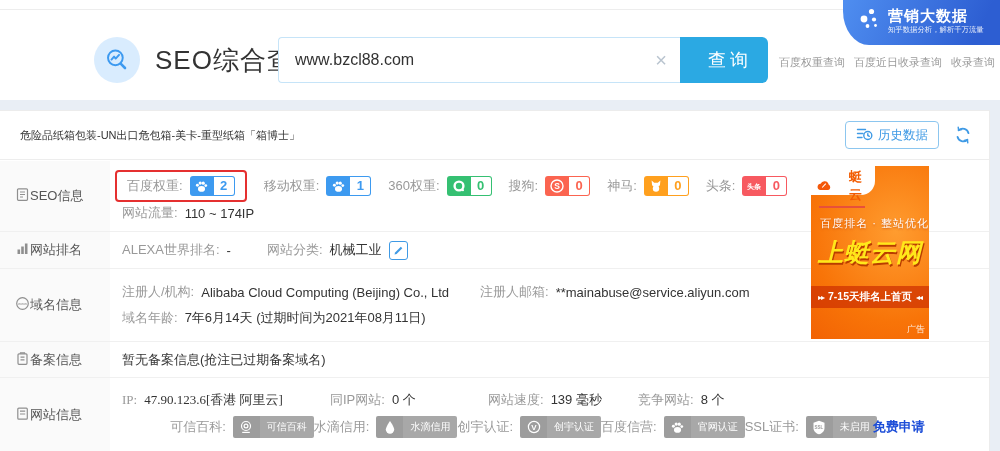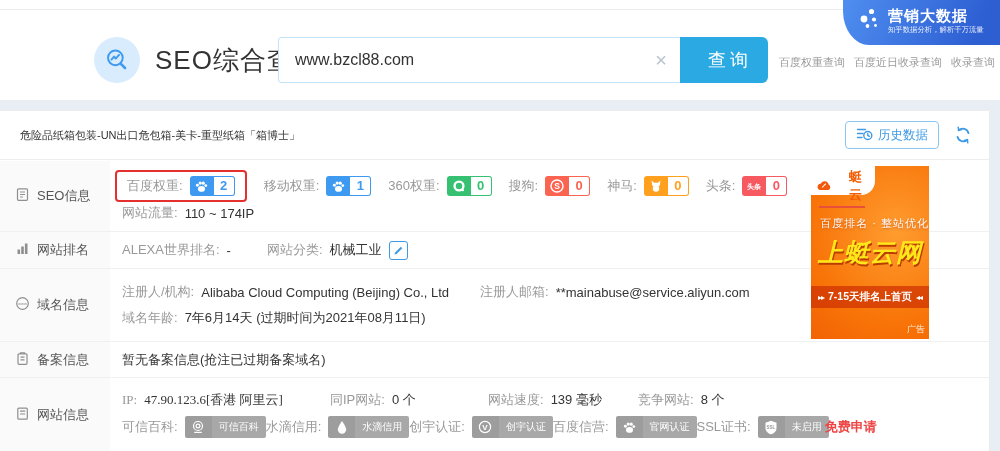--- a/index.html
+++ b/index.html
@@ -28,21 +28,21 @@
   
   .card{position:absolute;top:110px;left:0;right:10px;bottom:0;background:#fff;border:1px solid #ececec;border-left:none;border-bottom:none;}
   .card-head{height:49px;border-bottom:1px solid #ededed;display:flex;align-items:center;padding:0 14px 0 20px;}
   .site-title{font-size:11px;color:#333;}
   .history-btn{margin-left:auto;display:flex;align-items:center;gap:5px;height:28px;padding:0 10px;border:1px solid #8cc6ef;border-radius:4px;color:#3f9ae5;font-size:12.5px;background:#fff;cursor:pointer;font-family:inherit;}
   .refresh-btn{margin-left:12px;width:24px;height:24px;display:flex;align-items:center;justify-content:center;cursor:pointer;}
 
   .table{position:absolute;top:50px;left:0;right:0;bottom:0;display:flex;flex-direction:column;}
   .trow{display:flex;border-bottom:1px solid #f0f0f0;}
   .trow:last-child{border-bottom:none;}
-  .trow-label{width:110px;flex:none;background:#fafafa;display:flex;align-items:center;gap:7px;padding-left:15px;font-size:13px;color:#555;}
+  .trow-label{width:110px;flex:none;background:#fafafa;display:flex;align-items:center;padding-left:15px;font-size:13px;color:#555;}
   .trow-content{flex:1;display:flex;flex-direction:column;justify-content:space-evenly;padding:6px 200px 6px 12px;font-size:13px;color:#333;}
   .r-seo{height:71px;}.r-rank{height:37px;}.r-domain{height:73px;}.r-icp{height:36px;}.r-site{flex:1;}
   .r-icp .trow-content,.r-site .trow-content{padding-right:16px;}
   .line{display:flex;align-items:center;white-space:nowrap;}
   .lbl{color:#999;margin-right:7px;}
   .val{color:#333;}
 
   
   .weights{display:flex;align-items:center;gap:17px;}
   .hl{border:2px solid #e53030;border-radius:4px;padding:4px 10px;display:flex;align-items:center;margin-left:-7px;}
@@ -54,26 +54,26 @@
   .c-green .wicon{background:#35c072;}.c-green .wnum{color:#35c072;border-color:#35c072;}
   .c-sred .wicon{background:#fb6450;}.c-sred .wnum{color:#fb6450;border-color:#fb6450;}
   .c-orange .wicon{background:#ffa01e;}.c-orange .wnum{color:#ffa01e;border-color:#ffa01e;}
   .c-tred .wicon{background:#f75960;}.c-tred .wnum{color:#f75960;border-color:#f75960;}
 
   .edit-ic{width:19px;height:19px;border:1.5px solid #3f9ae5;border-radius:3px;margin-left:7px;display:flex;align-items:center;justify-content:center;cursor:pointer;}
   .g1{width:358px;}
   .stat1{width:208px;font-family:Liberation Serif, serif;}.stat2{width:158px;}.stat3{width:150px;}
 
   
-  .certs{display:flex;align-items:center;}
+  .certs{display:flex;align-items:center;justify-content:center;}
   .cert{display:flex;align-items:center;}
   .cbadge{display:flex;height:22px;cursor:pointer;}
   .cicon{width:27px;background:#9d9d9d;display:flex;align-items:center;justify-content:center;border-radius:2px 0 0 2px;}
   .ctext{background:#a8a8a8;color:#fff;font-size:10px;display:flex;align-items:center;padding:0 7px;border-radius:0 2px 2px 0;}
-  .free{color:#ef4444;font-weight:bold;margin-left:-4px;cursor:pointer;font-family:Liberation Mono, monospace;}
+  .free{color:#1d4ed8;font-weight:bold;margin-left:-4px;cursor:pointer;font-family:Liberation Mono, monospace;}
 
   
   .ad{position:absolute;top:55px;right:60px;width:118px;height:173px;background:radial-gradient(130% 95% at 72% 38%,#ff9c2f 0%,#f87408 55%,#ef5a02 100%);cursor:pointer;overflow:hidden;}
   .ad-chip{position:absolute;top:0;left:0;width:64px;height:29px;background:#fff;border-bottom-right-radius:14px;padding:2px 4px 0 5px;}
   .ad-chip-row{display:flex;align-items:center;gap:17px;}
   .ad-logo{color:#f25c02;font-weight:bold;font-size:13px;}
   .ad-chip-bar{width:46px;height:2px;background:#e8503a;margin:2px 0 0 3px;}
   .ad-line1{position:absolute;top:50px;width:100%;text-align:right;color:#fff;font-size:11px;font-weight:normal;letter-spacing:1px;text-shadow:0 1px 2px rgba(170,40,0,.55);}
   .ad-line2{position:absolute;top:70px;width:100%;text-align:center;color:#ffe81a;font-size:25px;font-weight:900;font-style:italic;text-shadow:1px 2px 0 #b93d00;letter-spacing:1px;}
   .ad-line3{position:absolute;top:120px;left:0;right:0;height:22px;background:rgba(205,48,2,.72);display:flex;align-items:center;justify-content:center;gap:4px;color:#fff;font-size:10.5px;font-weight:bold;}

